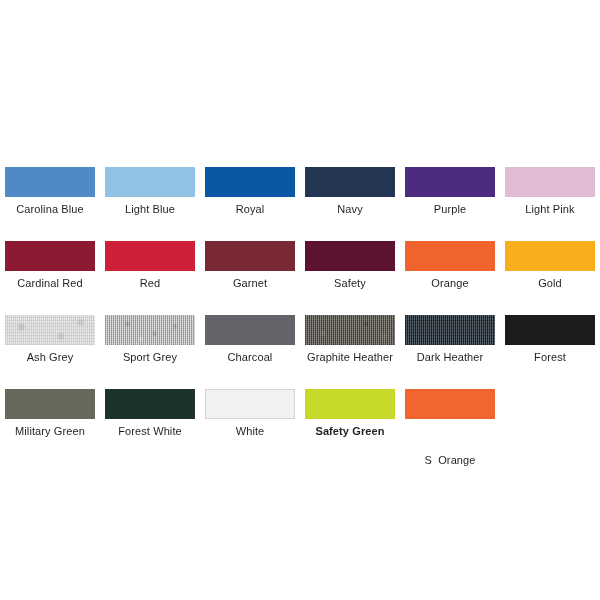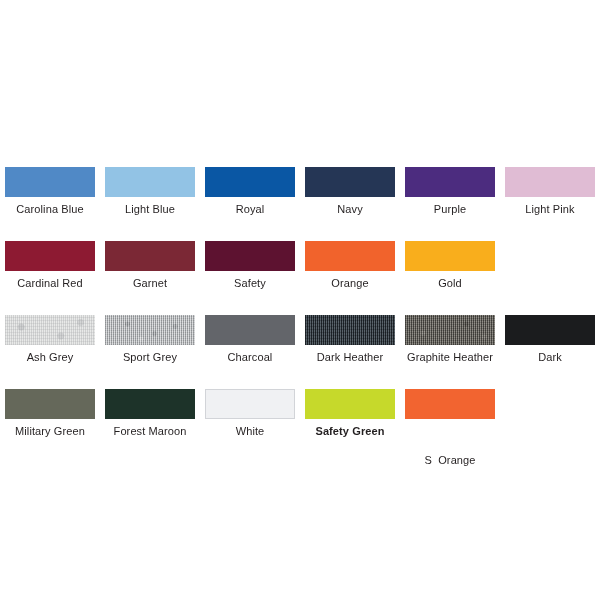--- a/index.html
+++ b/index.html
@@ -172,20 +172,24 @@
           <div class="swatch-chip" style="background-color: rgb(224, 188, 212);"></div>
           <div class="swatch-label" style="color: rgb(35, 31, 32);">Light Pink</div>
         </div>
       </div>
       <div class="swatch-row">
         <div class="swatch-cell">
           <div class="swatch-chip" style="background-color: rgb(141, 26, 50);"></div>
           <div class="swatch-label" style="color: rgb(35, 31, 32);">Cardinal Red</div>
         </div>
         <div class="swatch-cell">
+          <div class="swatch-chip" style="background-color: rgb(205, 32, 56);"></div>
+          <div class="swatch-label" style="color: rgb(35, 31, 32);">Red</div>
+        </div>
+        <div class="swatch-cell">
           <div class="swatch-chip" style="background-color: rgb(123, 40, 53);"></div>
           <div class="swatch-label" style="color: rgb(35, 31, 32);">Garnet</div>
         </div>
         <div class="swatch-cell">
           <div class="swatch-chip" style="background-color: rgb(93, 18, 48);"></div>
           <div class="swatch-label" style="color: rgb(35, 31, 32);">Safety</div>
         </div>
         <div class="swatch-cell">
           <div class="swatch-chip" style="background-color: rgb(241, 99, 44);"></div>
           <div class="swatch-label" style="color: rgb(35, 31, 32);">Orange</div>
@@ -206,44 +210,44 @@
           <div class="swatch-chip" style="background-color: rgb(194, 196, 198);">
             <div class="tex tex-sport"></div>
           </div>
           <div class="swatch-label" style="color: rgb(35, 31, 32); text-align: center;">Sport Grey</div>
         </div>
         <div class="swatch-cell">
           <div class="swatch-chip" style="background-color: rgb(99, 101, 106);"></div>
           <div class="swatch-label" style="color: rgb(35, 31, 32); text-align: center;">Charcoal</div>
         </div>
         <div class="swatch-cell">
+          <div class="swatch-chip" style="background-color: rgb(109, 106, 100);">
+            <div class="tex tex-graphite"></div>
+          </div>
+          <div class="swatch-label" style="color: rgb(35, 31, 32);">Graphite Heather</div>
+        </div>
+        <div class="swatch-cell">
           <div class="swatch-chip" style="background-color: rgb(57, 67, 74);">
             <div class="tex tex-darkheather"></div>
           </div>
           <div class="swatch-label" style="color: rgb(35, 31, 32);">Dark Heather</div>
         </div>
         <div class="swatch-cell">
-          <div class="swatch-chip" style="background-color: rgb(109, 106, 100);">
-            <div class="tex tex-graphite"></div>
-          </div>
-          <div class="swatch-label" style="color: rgb(35, 31, 32);">Graphite Heather</div>
-        </div>
-        <div class="swatch-cell">
           <div class="swatch-chip" style="background-color: rgb(27, 28, 30);"></div>
-          <div class="swatch-label" style="color: rgb(35, 31, 32);">Dark</div>
+          <div class="swatch-label" style="color: rgb(35, 31, 32);">Forest</div>
         </div>
       </div>
       <div class="swatch-row">
         <div class="swatch-cell">
           <div class="swatch-chip" style="background-color: rgb(101, 104, 90);"></div>
           <div class="swatch-label" style="color: rgb(35, 31, 32);">Military Green</div>
         </div>
         <div class="swatch-cell">
           <div class="swatch-chip" style="background-color: rgb(29, 51, 41);"></div>
-          <div class="swatch-label" style="color: rgb(35, 31, 32);">Forest Maroon</div>
+          <div class="swatch-label" style="color: rgb(35, 31, 32);">Forest White</div>
         </div>
         <div class="swatch-cell">
           <div class="swatch-chip bordered" style="background-color: rgb(240, 241, 243);"></div>
           <div class="swatch-label" style="color: rgb(35, 31, 32);">White</div>
         </div>
         <div class="swatch-cell">
           <div class="swatch-chip" style="background-color: rgb(198, 217, 43);"></div>
           <div class="swatch-label" style="color: rgb(35, 31, 32); font-weight: bold;">Safety Green</div>
         </div>
         <div class="swatch-cell">

